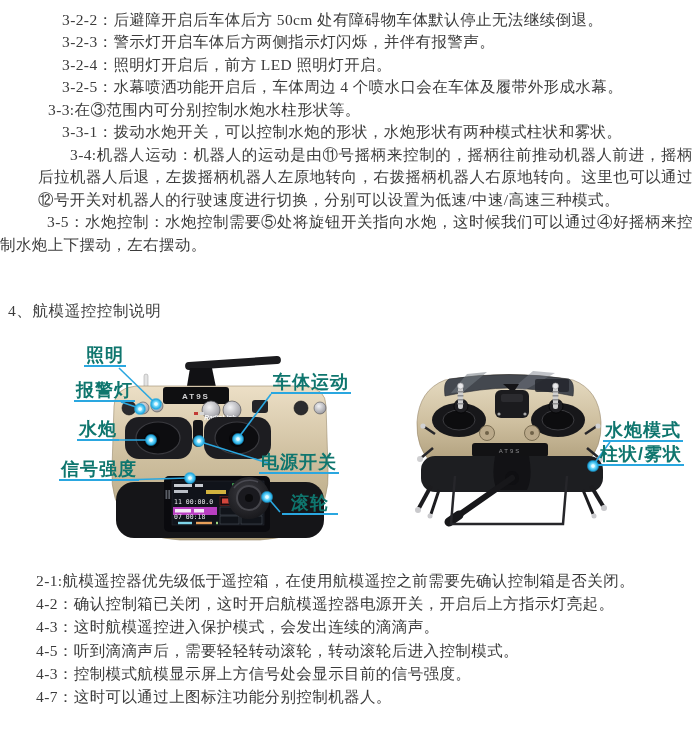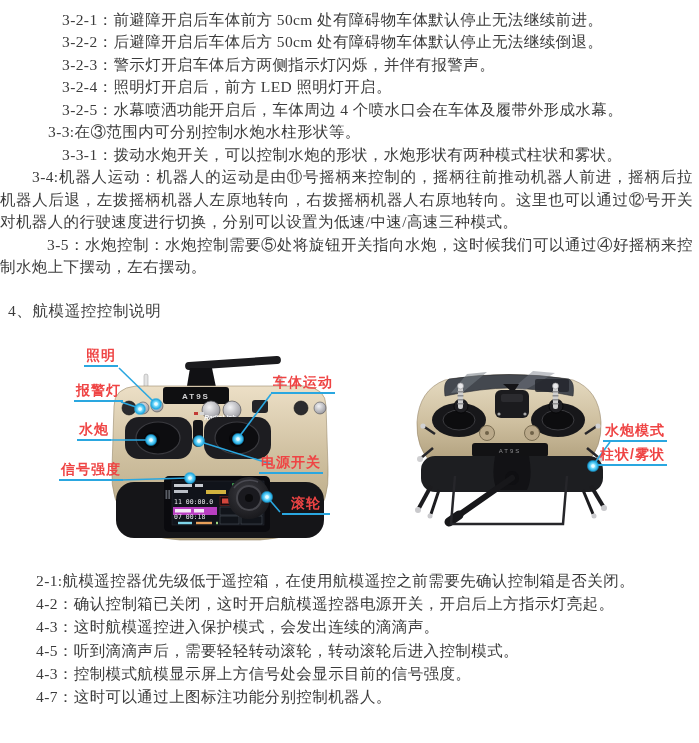--- a/index.html
+++ b/index.html
@@ -5,30 +5,30 @@
   html,body{margin:0;padding:0;background:#ffffff;}
   .page{position:relative;width:699px;height:743px;background:#fff;overflow:hidden;
         font-family:"Liberation Serif","DejaVu Serif",serif;color:#3b3b3b;}
   
   .sec3{position:absolute;top:9px;left:0;width:693px;font-size:15.5px;line-height:22.45px;
         text-align:justify;letter-spacing:0.4px;}
   .sec3 p{margin:0;}
   .ind62{text-indent:62px;}
   .ind48{text-indent:48px;}
   .ind47{text-indent:47px;}
-  .ind32{text-indent:32px;}
+  .ind32{text-indent:32px;padding-left:38px;}
   
   .heading{position:absolute;top:301px;left:8px;font-size:15.5px;letter-spacing:0.6px;}
   
   .figure{position:absolute;top:340px;left:0;width:699px;height:222px;}
   .figure svg{position:absolute;}
   .overlay{position:absolute;left:0;top:0;pointer-events:none;}
-  .callout{position:absolute;white-space:nowrap;color:#ef4444;
+  .callout{position:absolute;white-space:nowrap;color:#0f766e;
            font-family:Liberation Sans, sans-serif;
-           font-weight:bold;font-size:14px;line-height:15px;letter-spacing:1px;
+           font-weight:bold;font-size:18px;line-height:15px;letter-spacing:1px;
            padding:0 2px 2px 2px;border-bottom:2px solid #2aa7e0;}
   .co-lighting{left:84px;top:8px;}
   .co-alarm{left:74px;top:43px;}
   .co-cannon{left:77px;top:82px;}
   .co-signal{left:59px;top:122px;text-align:right;}
   .co-vehicle{left:271px;top:35px;}
   .co-power{left:259px;top:115px;}
   .co-wheel{left:282px;top:156px;padding:0 9px 2px 9px;}
   .co-mode{left:603px;top:83px;}
   .co-column{left:598px;top:107px;}
@@ -36,21 +36,20 @@
   .sec4{position:absolute;top:569px;left:36px;width:660px;font-size:15.5px;
         line-height:23.2px;letter-spacing:0.4px;}
   .sec4 div{white-space:nowrap;}
 </style>
 </head>
 <body>
 
 <div class="page">
 
   <div class="sec3">
-    <p class="ind62">3-2-1：前避障开启后车体前方 50cm 处有障碍物车体默认停止无法继续前进。</p>
     <p class="ind62">3-2-2：后避障开启后车体后方 50cm 处有障碍物车体默认停止无法继续倒退。</p>
     <p class="ind62">3-2-3：警示灯开启车体后方两侧指示灯闪烁，并伴有报警声。</p>
     <p class="ind62">3-2-4：照明灯开启后，前方 LED 照明灯开启。</p>
     <p class="ind62">3-2-5：水幕喷洒功能开启后，车体周边 4 个喷水口会在车体及履带外形成水幕。</p>
     <p class="ind48">3-3:在③范围内可分别控制水炮水柱形状等。</p>
     <p class="ind62">3-3-1：拨动水炮开关，可以控制水炮的形状，水炮形状有两种模式柱状和雾状。</p>
     <p class="ind32">3-4:机器人运动：机器人的运动是由⑪号摇柄来控制的，摇柄往前推动机器人前进，摇柄后拉机器人后退，左拨摇柄机器人左原地转向，右拨摇柄机器人右原地转向。这里也可以通过⑫号开关对机器人的行驶速度进行切换，分别可以设置为低速/中速/高速三种模式。</p>
     <p class="ind47">3-5：水炮控制：水炮控制需要⑤处将旋钮开关指向水炮，这时候我们可以通过④好摇柄来控制水炮上下摆动，左右摆动。</p>
   </div>
 

